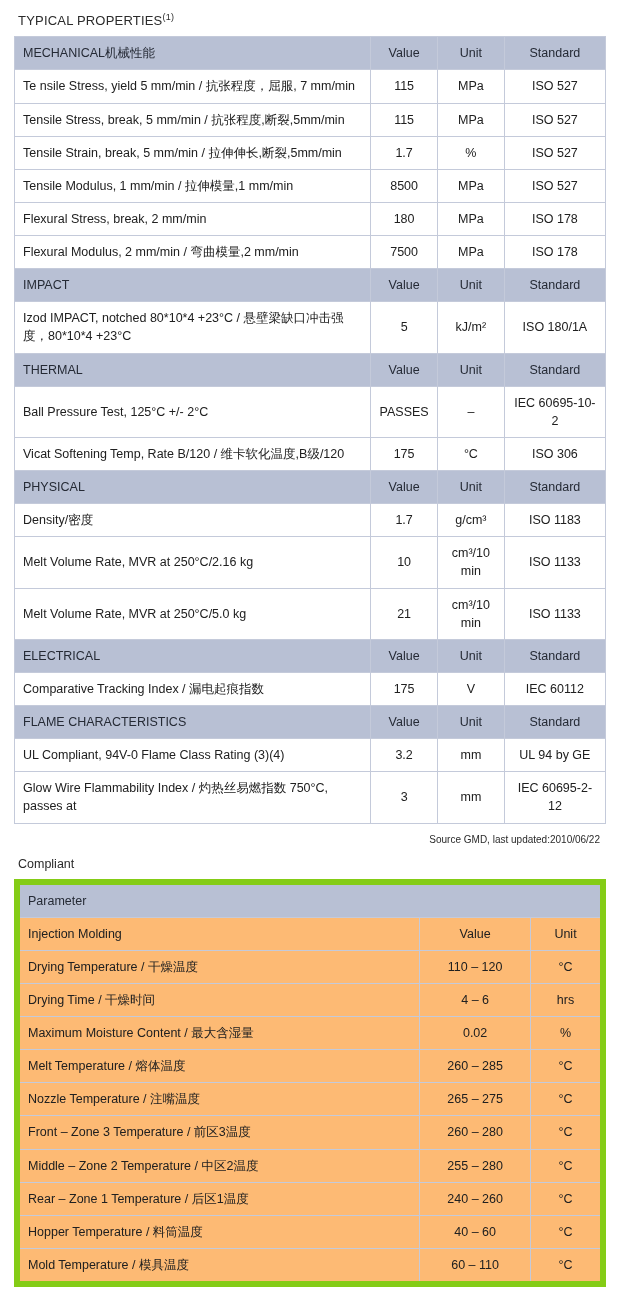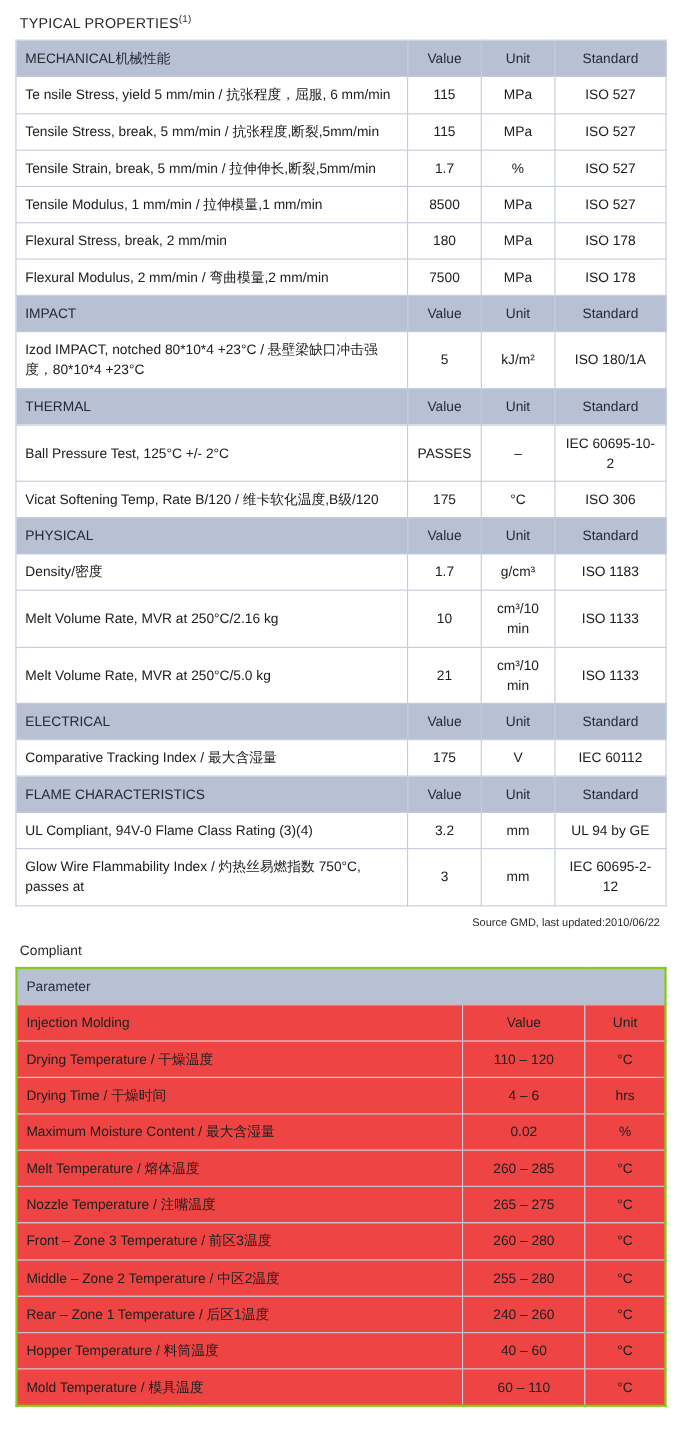--- a/index.html
+++ b/index.html
@@ -72,28 +72,28 @@
   }
   .proc-label {
     font-size: 12.5px;
     color: #2a2a2a;
     padding: 10px 4px 8px 4px;
   }
   table.proc {
     border-collapse: collapse;
     width: 592px;
     table-layout: fixed;
-    border: 2px solid #84cc16;
+    border: 6px solid #84cc16;
   }
   table.proc td {
     border: 1px solid #c4cada;
     padding: 7px 8px;
     font-size: 12.5px;
     line-height: 1.45;
-    background: #ef4444;
+    background: #fdba74;
     color: #202020;
   }
   table.proc tr.phdr td {
     background: #b8c0d4;
     color: #252a35;
   }
   table.proc td.pval, table.proc td.punit {
     text-align: center;
   }
   .pcol-param { width: 400px; }
@@ -119,21 +119,21 @@
     <tbody>
 
       <tr class="hdr">
         <td class="cat">MECHANICAL机械性能</td>
         <td class="val">Value</td>
         <td class="unit">Unit</td>
         <td class="std">Standard</td>
       </tr>
 
       <tr>
-        <td class="desc">Te nsile Stress, yield 5 mm/min / 抗张程度，屈服, 6 mm/min</td>
+        <td class="desc">Te nsile Stress, yield 5 mm/min / 抗张程度，屈服, 7 mm/min</td>
         <td class="val">115</td>
         <td class="unit">MPa</td>
         <td class="std">ISO 527</td>
       </tr>
       <tr>
         <td class="desc">Tensile Stress, break, 5 mm/min / 抗张程度,断裂,5mm/min</td>
         <td class="val">115</td>
         <td class="unit">MPa</td>
         <td class="std">ISO 527</td>
       </tr>
@@ -219,21 +219,21 @@
         <td class="std">ISO 1133</td>
       </tr>
 
       <tr class="hdr">
         <td class="cat">ELECTRICAL</td>
         <td class="val">Value</td>
         <td class="unit">Unit</td>
         <td class="std">Standard</td>
       </tr>
       <tr>
-        <td class="desc">Comparative Tracking Index / 最大含湿量</td>
+        <td class="desc">Comparative Tracking Index / 漏电起痕指数</td>
         <td class="val">175</td>
         <td class="unit">V</td>
         <td class="std">IEC 60112</td>
       </tr>
 
       <tr class="hdr">
         <td class="cat">FLAME CHARACTERISTICS</td>
         <td class="val">Value</td>
         <td class="unit">Unit</td>
         <td class="std">Standard</td>

